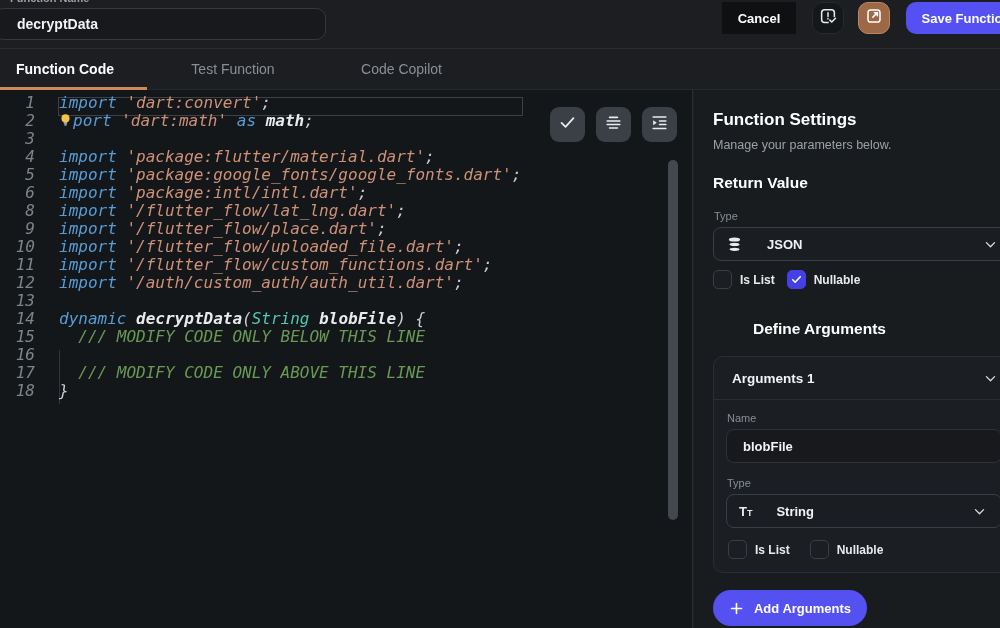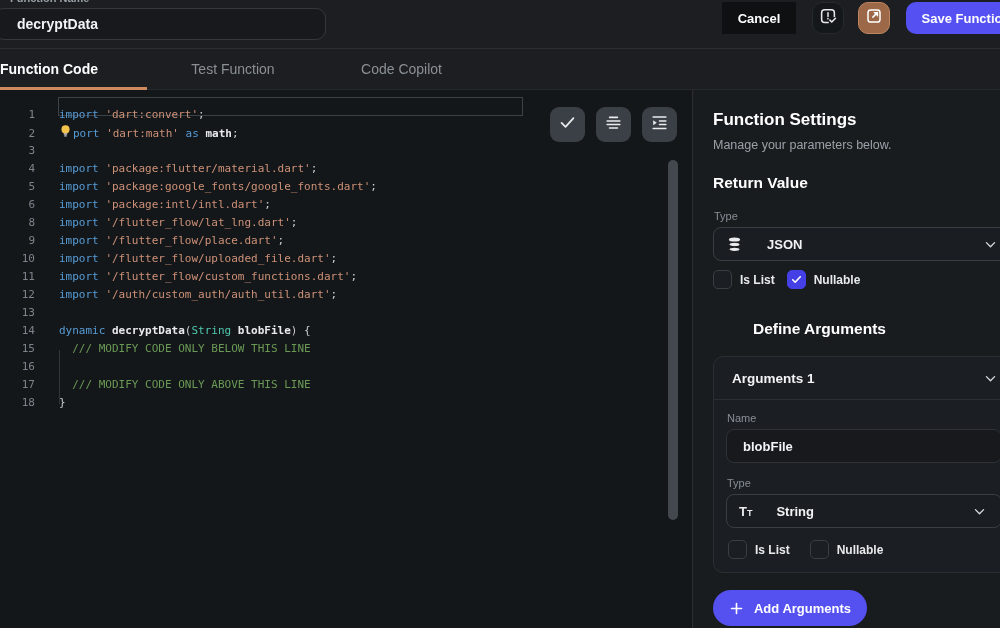--- a/index.html
+++ b/index.html
@@ -13,29 +13,29 @@
   .fn-input { position:absolute; left:-6px; top:8px; width:332px; height:32px; background:#17191C; border:1px solid #35393E; border-radius:10px; display:flex; align-items:center; padding-left:22px; font-size:14px; font-weight:700; color:#F2F3F5; }
   .btn-cancel { position:absolute; left:722px; top:2px; width:74px; height:32px; background:#0E1012; border-radius:0; color:#FFFFFF; font-weight:700; font-size:13px; display:flex; align-items:center; justify-content:center; cursor:pointer; }
   .btn-icon { position:absolute; top:2px; width:32px; height:32px; border-radius:10px; display:flex; align-items:center; justify-content:center; cursor:pointer; }
   .btn-report { left:812px; background:#15181B; border:1px solid #26292E; }
   .btn-external { left:858px; background:#9C6847; border:1px solid #BE8560; }
   .btn-save { position:absolute; left:906px; top:2px; width:120px; height:32px; background:#5550F2; border-radius:10px; color:#FFFFFF; font-weight:700; font-size:13px; display:flex; align-items:center; justify-content:center; cursor:pointer; }
 
   
   .tabbar { position:absolute; left:0; top:49px; width:1000px; height:41px; background:#1C1E21; border-bottom:1px solid #26292D; display:flex; }
   .tab { height:100%; display:flex; align-items:center; font-size:14px; color:#8A9096; position:relative; cursor:pointer; }
-  .tab-1 { width:147px; padding-left:0;text-align:right; }
+  .tab-1 { width:147px; padding-left:16px;text-align:right; }
   .tab-2 { width:165px; justify-content:center; }
   .tab-3 { width:172px; justify-content:center; }
   .tab.active { color:#FFFFFF; font-weight:700; }
   .tab.active::after { content:""; position:absolute; left:0; right:0; bottom:-1px; height:3px; background:#CE8A5E; }
 
   
   .editor { position:absolute; left:0; top:90px; width:693px; height:538px; background:#14171A; border-right:1px solid #2A2D31; overflow:hidden; }
-  .code { position:absolute; left:0; top:16px; width:100%; font-family:"DejaVu Sans Mono", monospace; font-size:11px; line-height:18px; }
+  .code { position:absolute; left:0; top:4px; width:100%; font-family:"DejaVu Sans Mono", monospace; font-size:16px; line-height:18px;font-style:italic; }
   .line { height:18px; white-space:pre; }
   .num { display:inline-block; width:35px; text-align:right; color:#7D848B; }
   .content { margin-left:24px; }
   .tok-kw { color:#569CD6; }
   .tok-str { color:#CE9178; }
   .tok-id { color:#E8EAEC; font-weight:600;text-align:center; }
   .tok-type { color:#4EC9B0; }
   .tok-cm { color:#6A9955; }
   .tok-pl { color:#C9CDD1; }
   .bulb { display:inline-block; width:13px; vertical-align:middle; margin-right:1px; }

